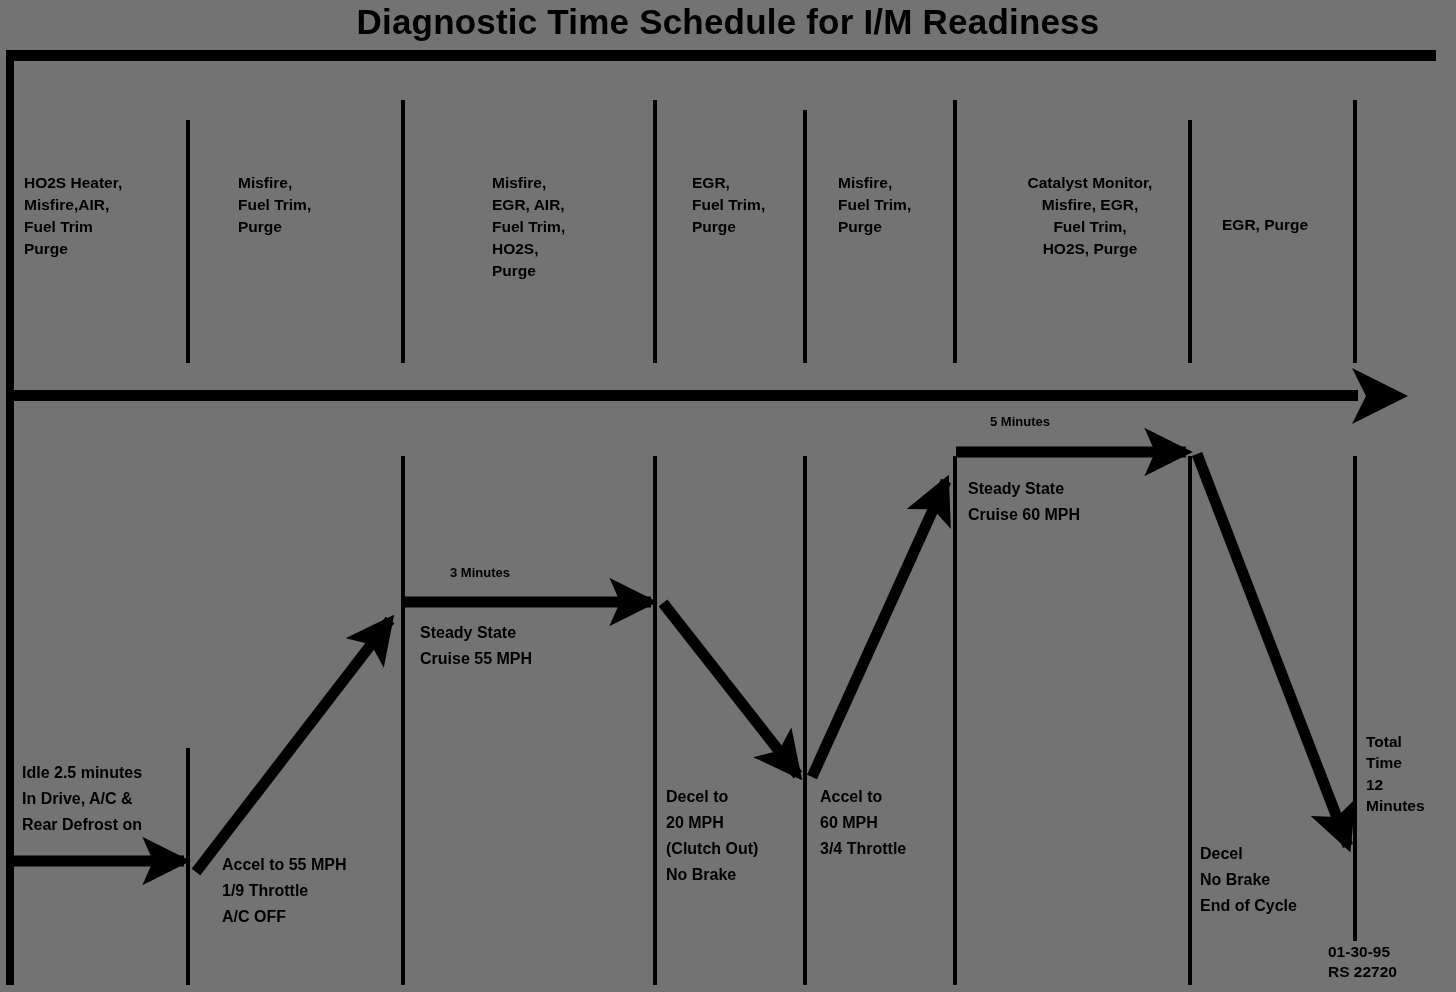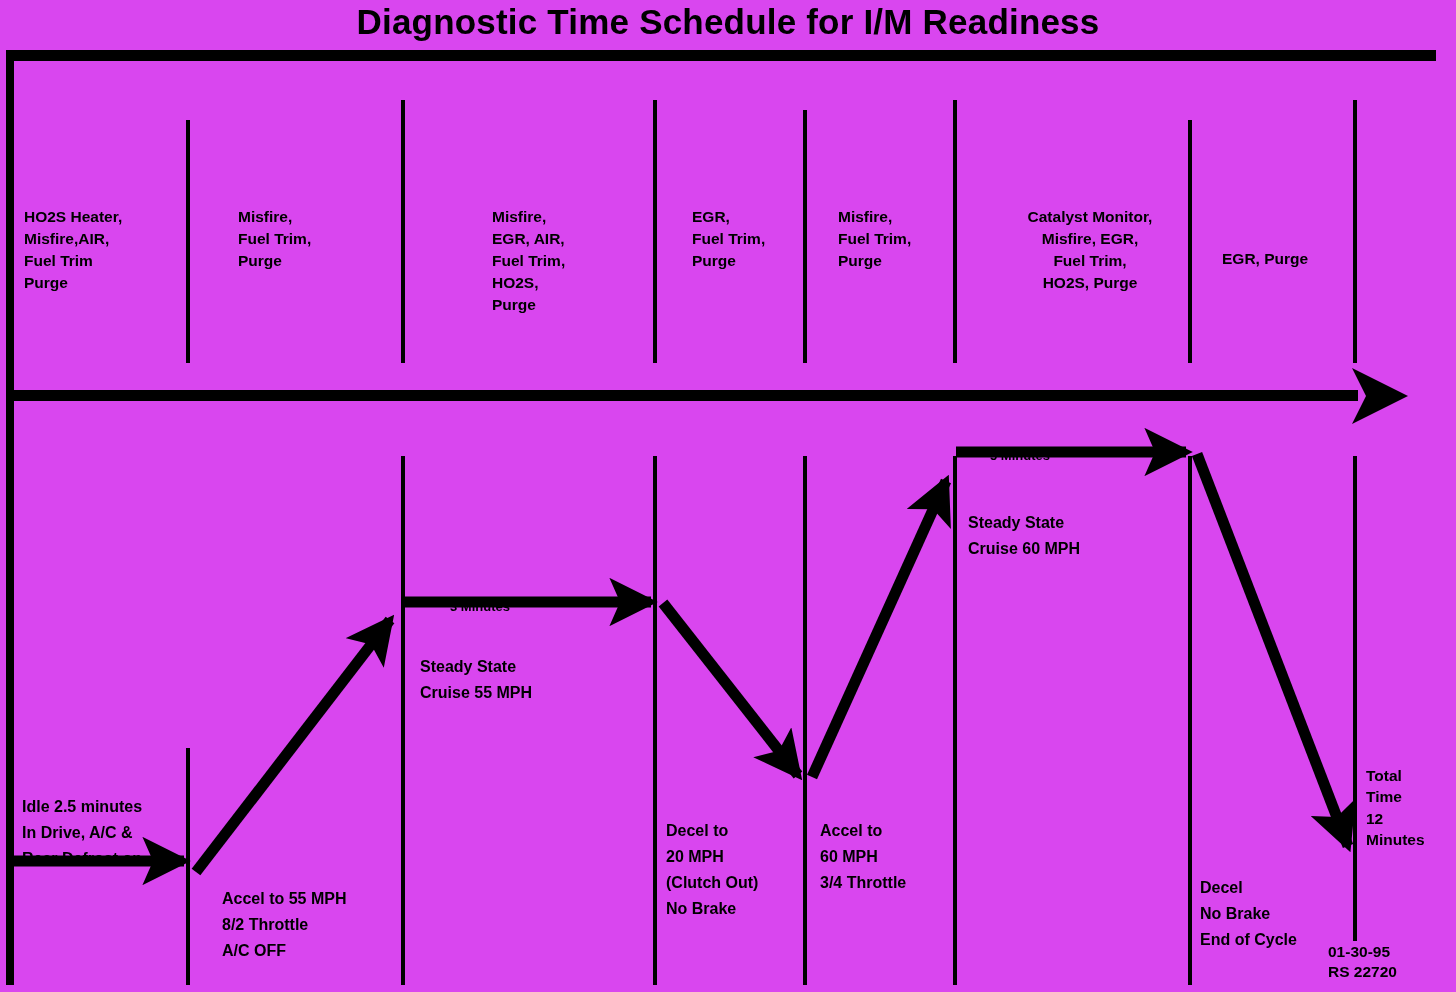--- a/index.html
+++ b/index.html
@@ -9,21 +9,21 @@
     background: #ffffff;
   }
   body {
     font-family: "Liberation Sans", sans-serif;
     color: #000000;
   }
   #page {
     position: relative;
     width: 1456px;
     height: 992px;
-    background: #d946ef;
+    background: #737373;
     overflow: hidden;
   }
   #diagram-svg {
     position: absolute;
     left: 0;
     top: 0;
     width: 1456px;
     height: 992px;
   }
   .page-title {
@@ -37,21 +37,20 @@
     letter-spacing: 0.2px;
     color: #000;
   }
   .lbl {
     position: absolute;
     font-weight: bold;
     color: #000;
     line-height: 1.33;
     white-space: pre-line;
     z-index: 5;
-    margin-top: 34px;
   }
   .monitor-label {
     font-size: 15.5px;
     line-height: 1.42;
   }
   .step-label {
     font-size: 16px;
     line-height: 1.62;
   }
   .time-label {
@@ -155,21 +154,21 @@
 HO2S, Purge</div>
 
   <div class="lbl monitor-label" style="left:1222px; top:214px; width:132px;">EGR, Purge</div>
 
   <div class="lbl step-label" style="left:22px; top:760px; width:172px;">Idle 2.5 minutes
 In Drive, A/C &amp;
 Rear Defrost on</div>
 
 
   <div class="lbl step-label" style="left:222px; top:852px; width:178px;">Accel to 55 MPH
-8/2 Throttle
+1/9 Throttle
 A/C OFF</div>
 
   <div class="lbl time-label" style="left:450px; top:564px;">3 Minutes</div>
 
   <div class="lbl step-label" style="left:420px; top:620px; width:228px;">Steady State
 Cruise 55 MPH</div>
 
   <div class="lbl step-label" style="left:666px; top:784px; width:138px;">Decel to
 20 MPH
 (Clutch Out)

